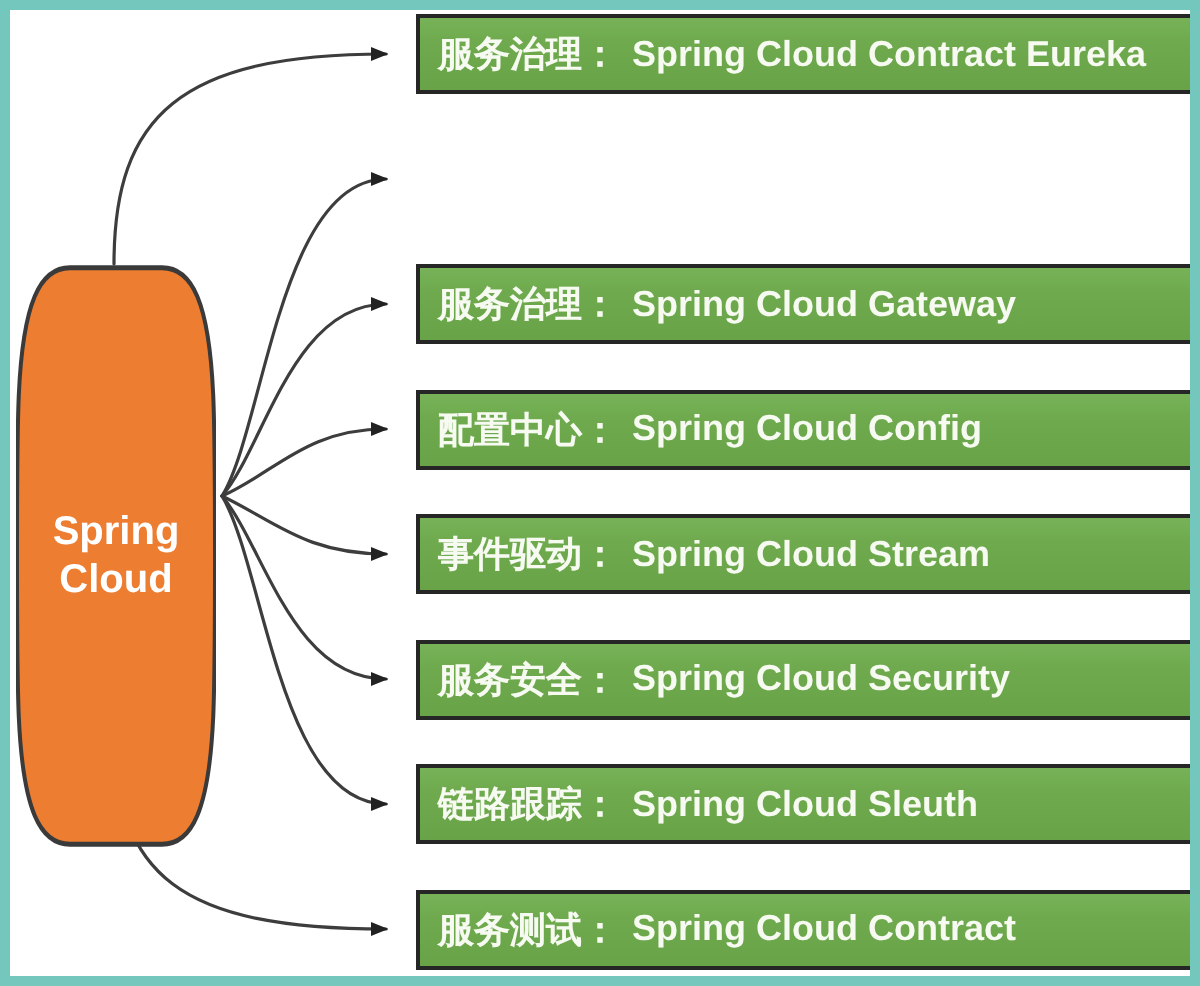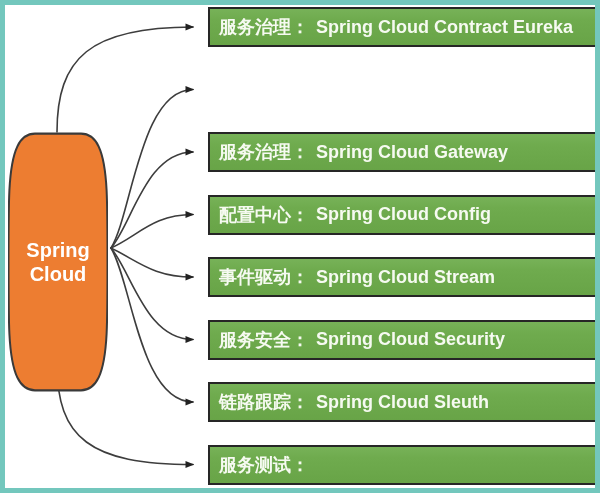--- a/index.html
+++ b/index.html
@@ -12,21 +12,21 @@
     font-family:"Liberation Sans","DejaVu Sans",sans-serif;
     overflow:hidden;
   }
   .arrows {
     position:absolute; left:0; top:0;
     width:590px; height:483px;
     pointer-events:none;
   }
   .node {
     position:absolute; left:3px; top:127px;
-    width:100px; height:260px;
+    width:100px; height:292px;
   }
   .node svg { position:absolute; left:0; top:0; width:100%; height:100%; }
   .node-title {
     position:absolute; left:0; top:0; right:0; bottom:0;
     display:flex; align-items:center; justify-content:center;
     text-align:center;
     color:#ffffff; font-weight:bold; font-size:20px; line-height:1.2;
     padding:0 14px;
   }
   .box {
@@ -100,16 +100,17 @@
   <div class="box" style="top:377px">
     <span class="lbl">链路跟踪：</span>
     <span class="eng">Spring Cloud Sleuth</span>
   </div>
   <div class="box" style="top:314.5px">
     <span class="lbl">服务安全：</span>
     <span class="eng">Spring Cloud Security</span>
   </div>
   <div class="box" style="top:439.5px">
     <span class="lbl">服务测试：</span>
+    <span class="eng">Spring Cloud Contract</span>
   </div>
 
 
 </div>
 
 </body></html>

